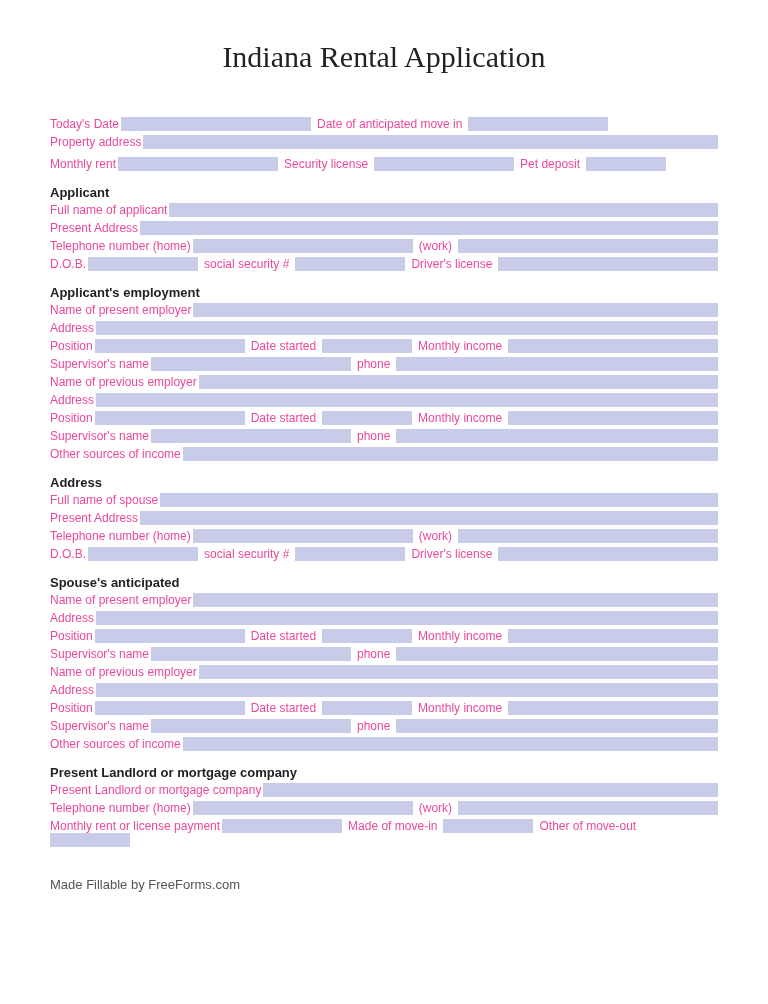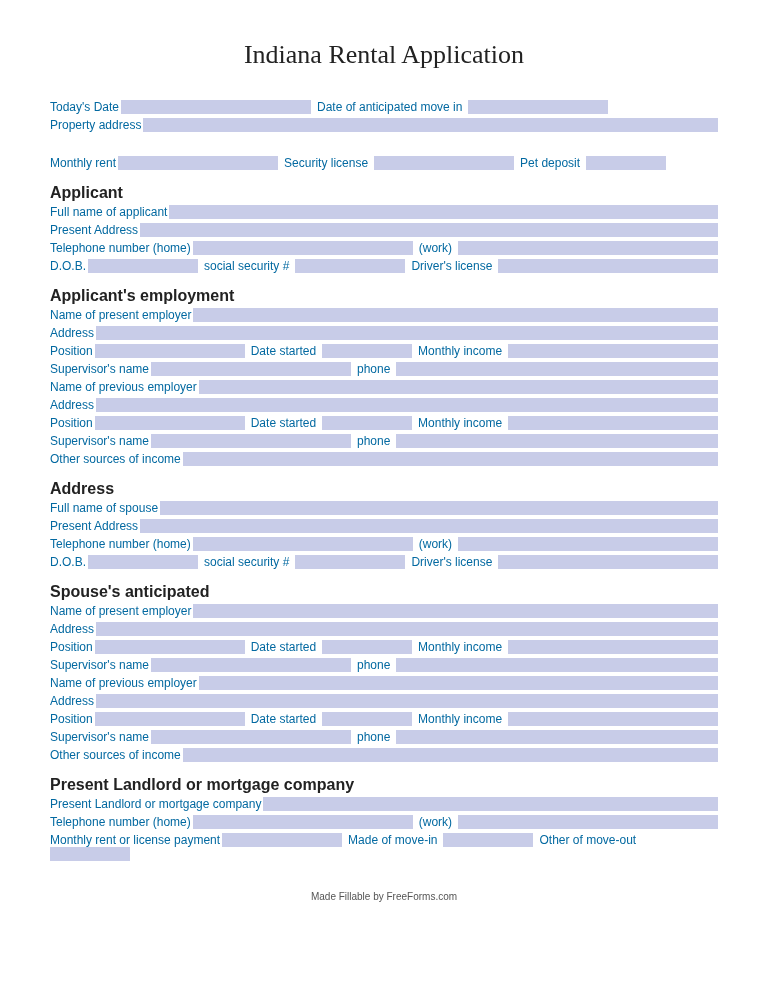--- a/index.html
+++ b/index.html
@@ -8,56 +8,56 @@
       font-family: Arial, sans-serif;
       font-size: 12px;
       color: #222;
       padding: 40px 50px;
       width: 768px;
       min-height: 1004px;
     }
     h1 {
       text-align: center;
       font-family: Georgia, serif;
-      font-size: 26px;
+      font-size: 30px;
       font-weight: normal;
-      margin-bottom: 30px;
+      margin-bottom: 43px;
     }
     .form-row {
       display: flex;
       align-items: flex-end;
       margin-bottom: 4px;
       flex-wrap: wrap;
     }
     .label {
       white-space: nowrap;
       margin-right: 2px;
-      color: #0369a1;
+      color: #ec4899;
     }
     .field {
       background: #c8cce8;
       height: 14px;
       display: inline-block;
       flex: 1;
       min-width: 30px;
     }
     .gap { margin-right: 6px; }
     .section-title {
       font-weight: bold;
       margin-top: 14px;
       margin-bottom: 3px;
-      font-size: 16px;
+      font-size: 13px;
     }
     .footer {
-      text-align: center;
-      font-size: 10px;
+      text-align: left;
+      font-size: 13px;
       color: #555;
       margin-top: 30px;
     }
-    .spacer { margin-top: 24px; }
+    .spacer { margin-top: 8px; }
   </style>
 </head>
 <body>
 
 <h1>Indiana Rental Application</h1>
 
 <div class="form-row">
   <span class="label">Today's Date</span>
   <span class="field gap" style="flex:0 0 190px;"></span>
   <span class="label">Date of anticipated move in</span>

